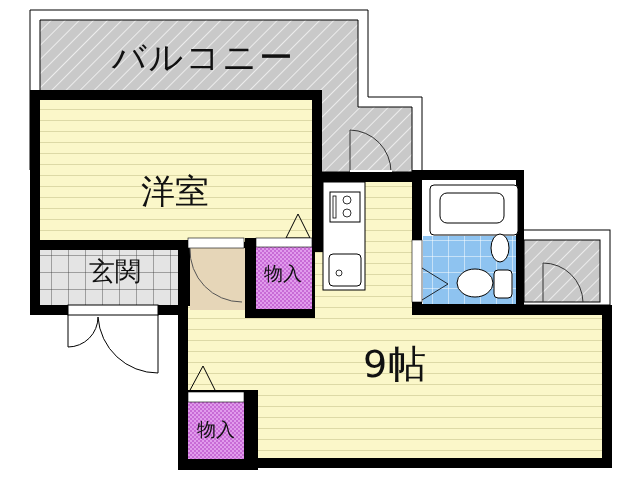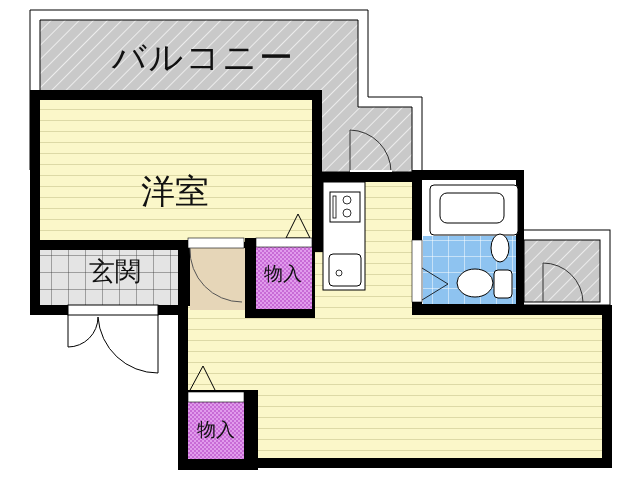--- a/index.html
+++ b/index.html
@@ -119,13 +119,14 @@
 </svg>
 
 <div class="label lbl-balcony">バルコニー</div>
 <div class="label lbl-western">
   <div>洋室</div>
 </div>
 <div class="label lbl-genkan">玄関</div>
 <div class="label lbl-storage1">物入</div>
 <div class="label lbl-storage2">物入</div>
 <div class="label lbl-ldk">
+  <div>9帖</div>
 </div>
 
 </body></html>

